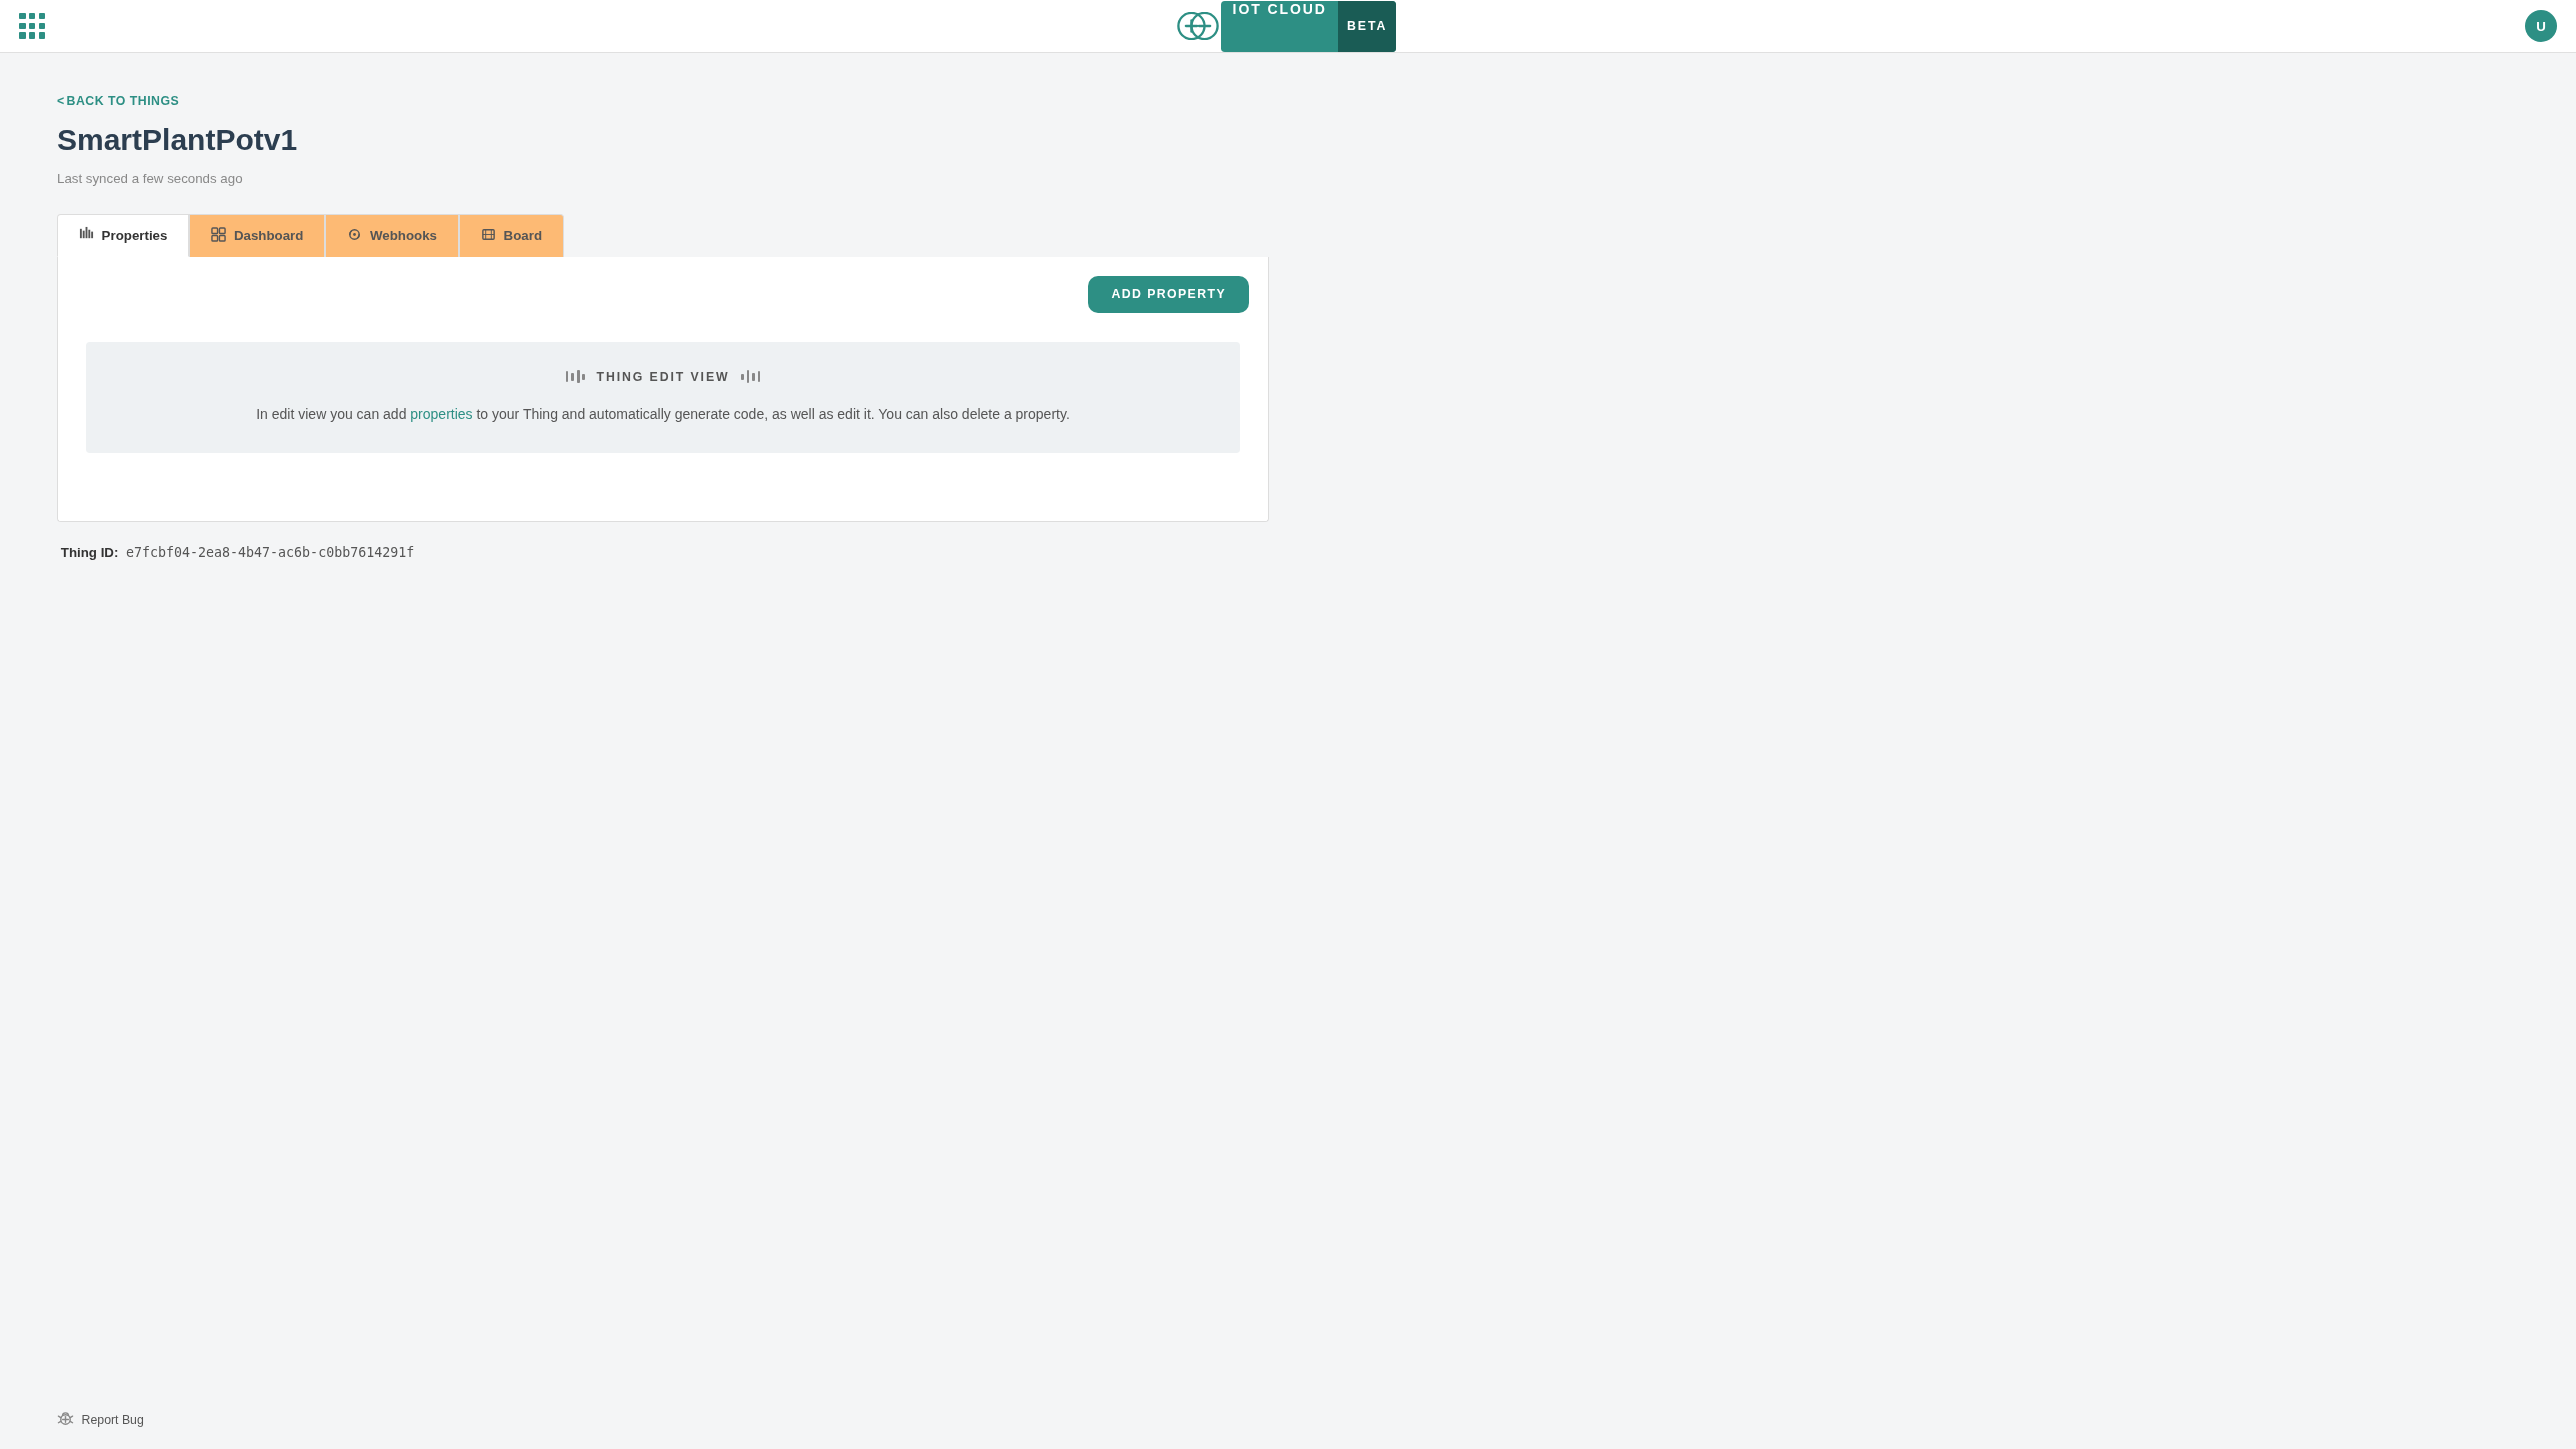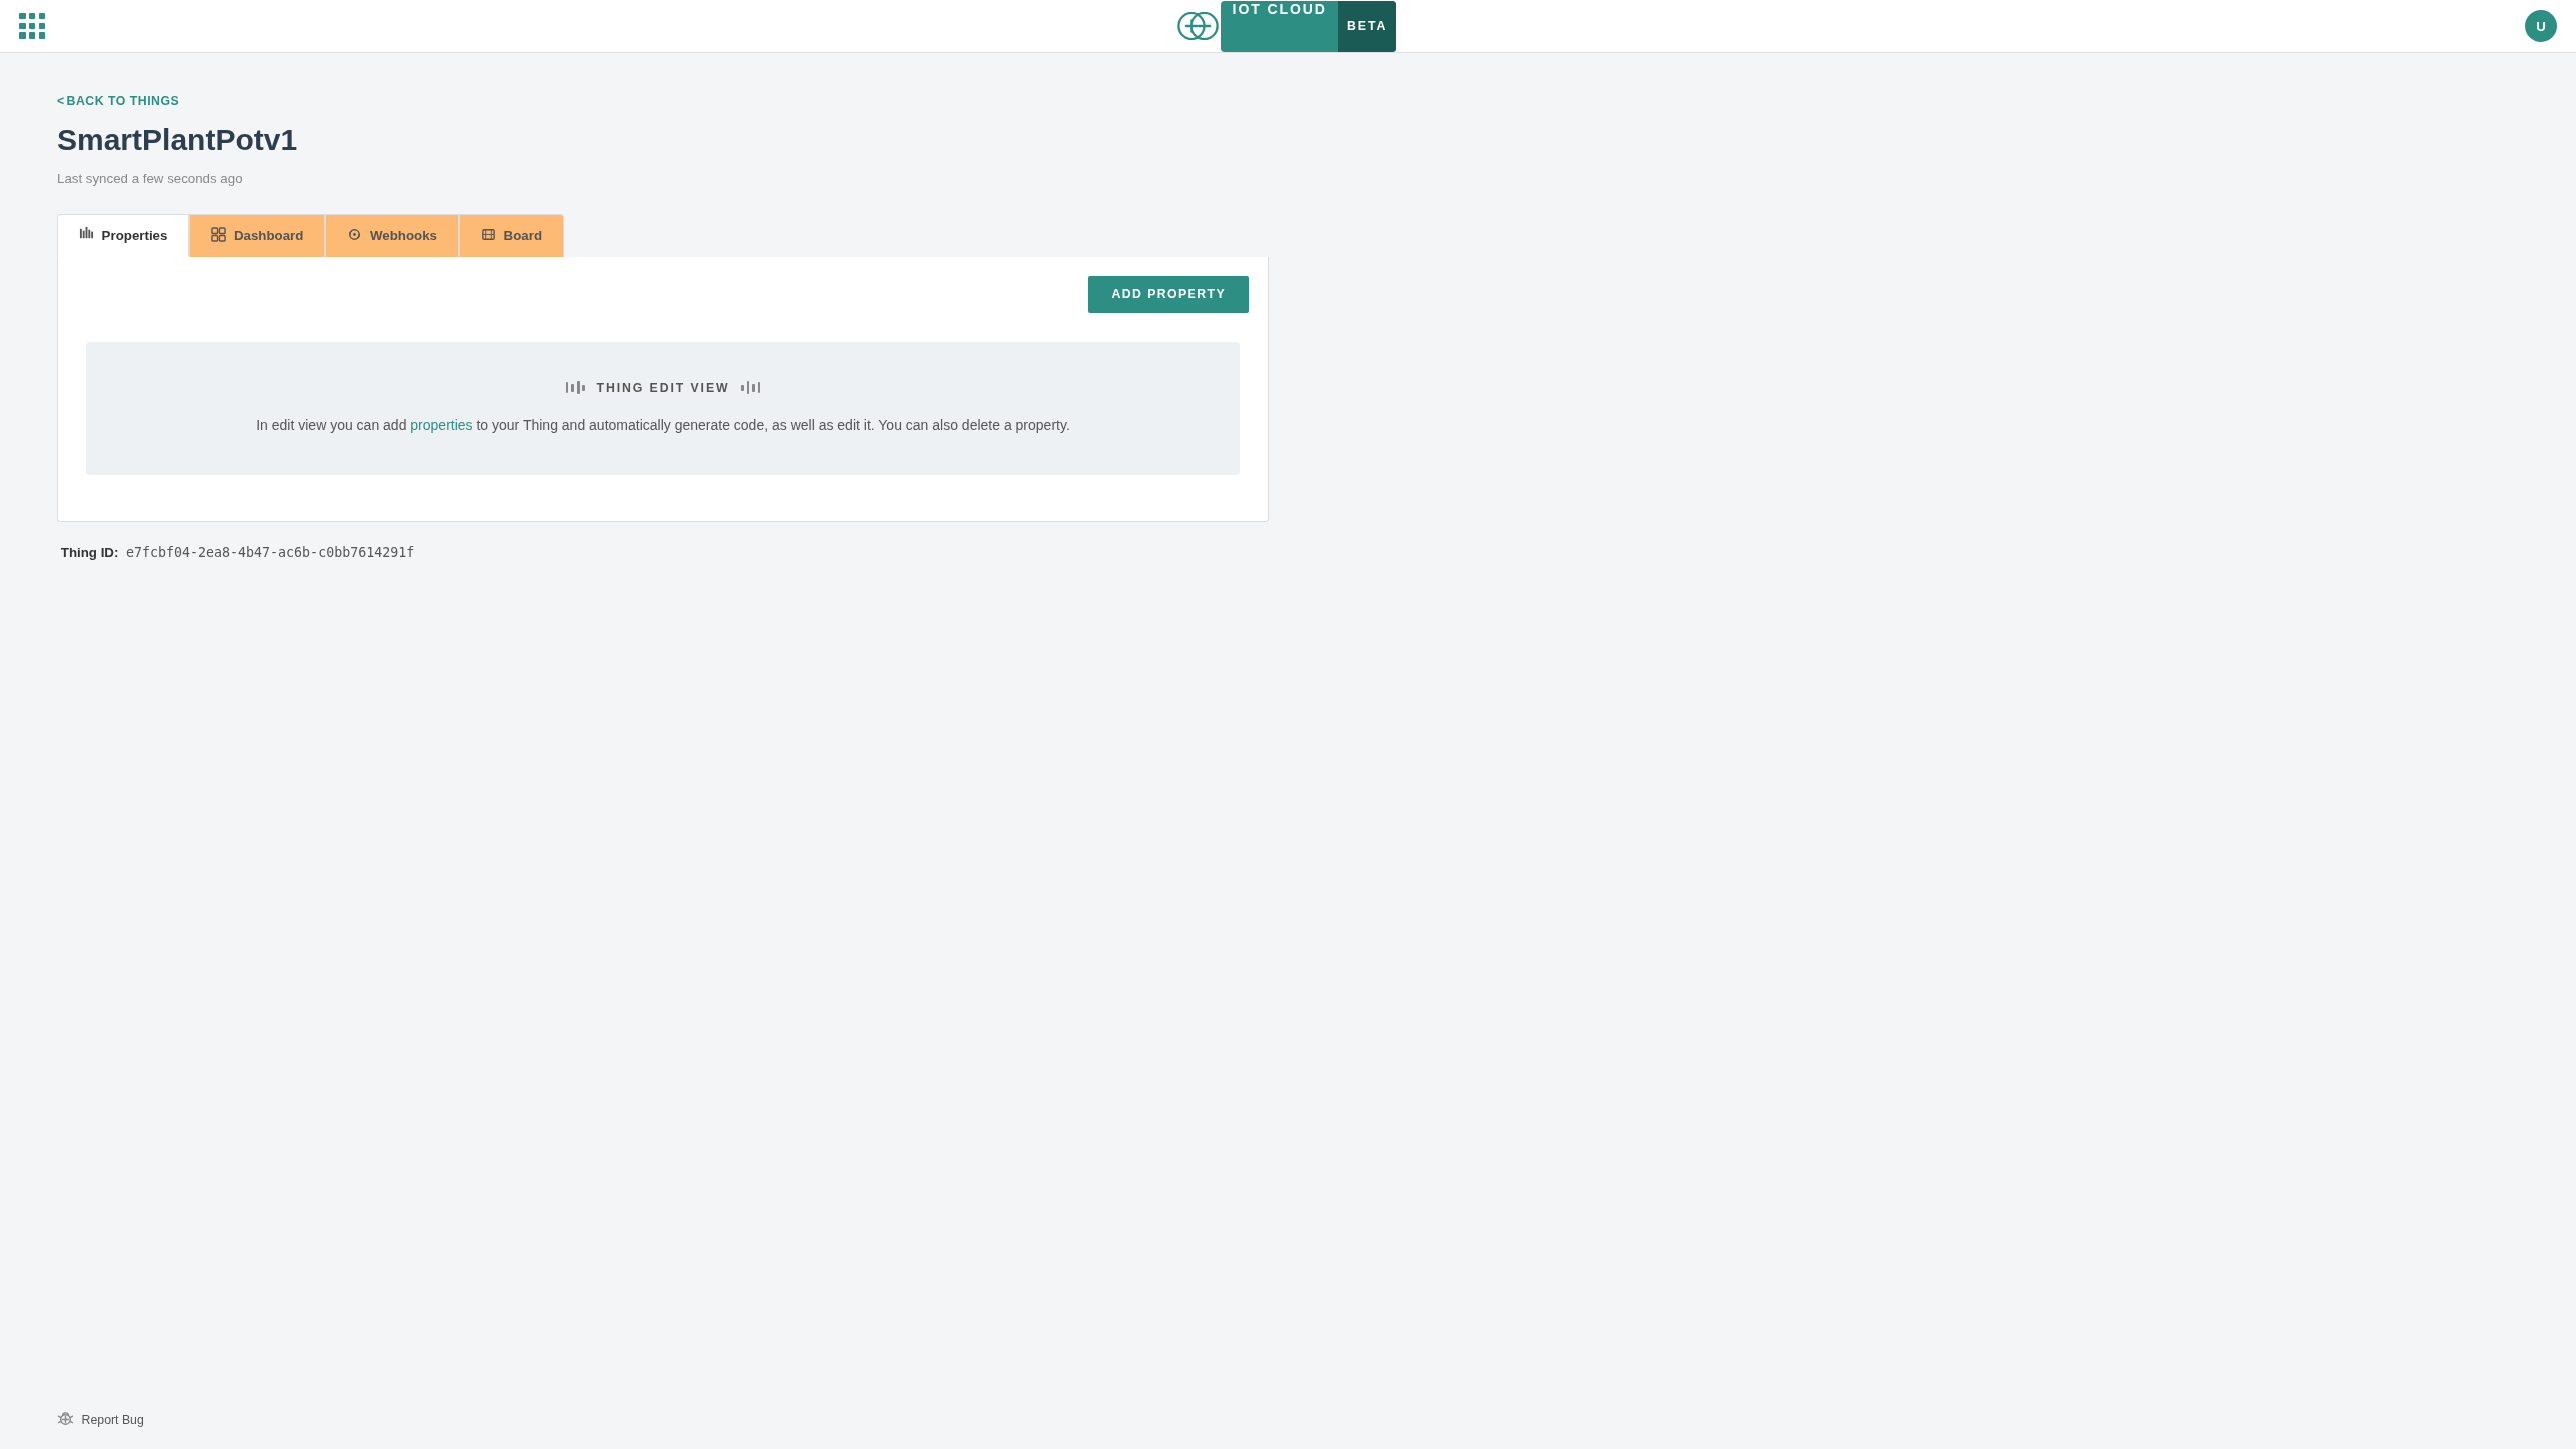--- a/index.html
+++ b/index.html
@@ -212,34 +212,34 @@
       min-height: 265px;
     }
 
     .add-property-btn {
       position: absolute;
       top: 19px;
       right: 19px;
       background-color: #2d8f84;
       color: #fff;
       border: none;
-      border-radius: 2px;
+      border-radius: 10px;
       padding: 11.4px 23px;
       font-size: 12.3px;
       font-weight: 700;
       letter-spacing: 1.4px;
       cursor: pointer;
       text-transform: uppercase;
     }
 
     
     .thing-edit-view {
       background-color: #eef1f3;
       border-radius: 3.8px;
-      padding: 39px 28px;
+      padding: 28px 28px;
       margin-top: 57px;
       text-align: center;
     }
 
     .thing-edit-title {
       display: flex;
       align-items: center;
       justify-content: center;
       gap: 11.4px;
       font-size: 12.3px;

